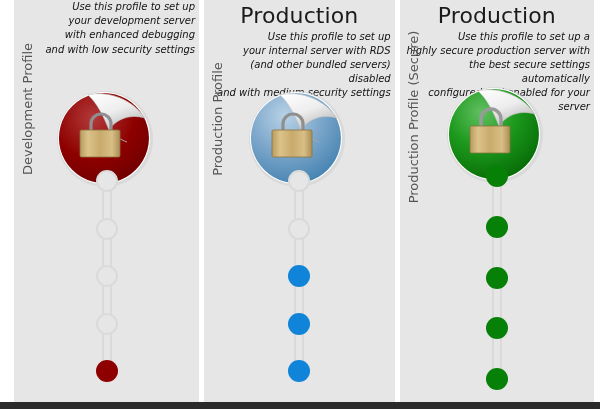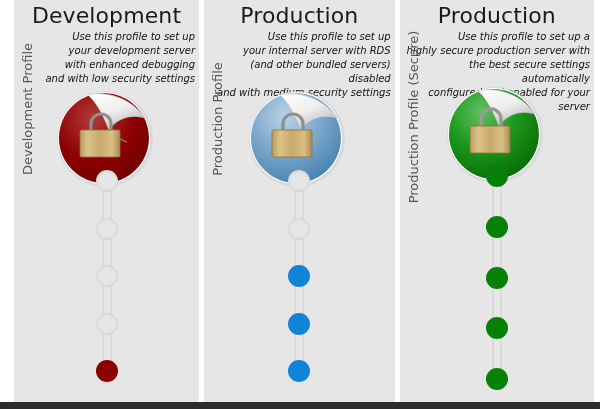--- a/index.html
+++ b/index.html
@@ -160,21 +160,20 @@
   .badge-svg { display: block; width: 120px; height: 110px; }
 </style>
 </head>
 <body>
 
 <div id="stage">
 
   <div class="panels">
 
     <div class="panel panel-1">
-      <div class="panel-title">Development</div>
       <div class="panel-desc">Use this profile to set up
 your development server
 with enhanced debugging
 and with low security settings</div>
 
       <div class="side-label sl-pos-1">
         <span class="side-label-inner">Development Profile</span>
       </div>
 
       <div class="badge-wrap badge-1">

